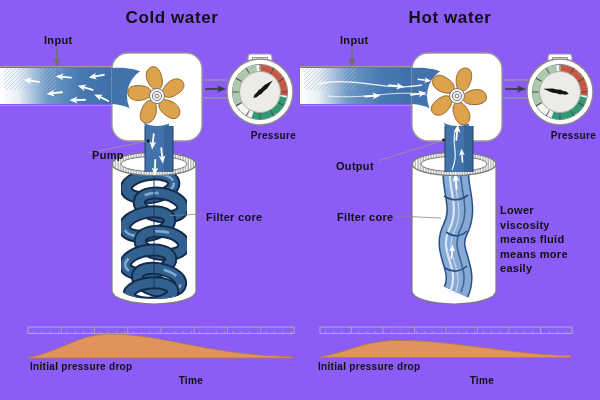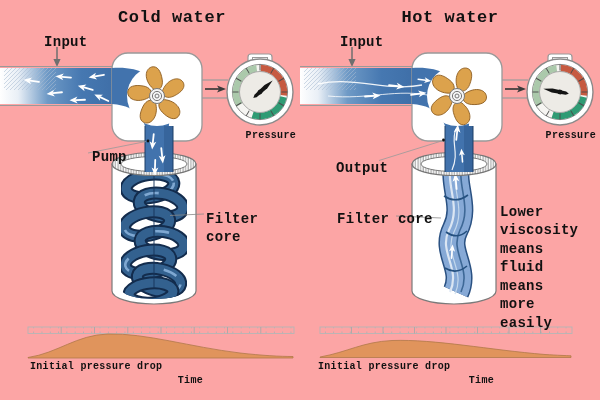--- a/index.html
+++ b/index.html
@@ -1,20 +1,20 @@
 <!DOCTYPE html>
 <html><head>
 <meta charset="utf-8">
 <style>
   html,body{margin:0;padding:0;background:#fff;}
-  .stage{position:relative;width:600px;height:400px;background:#fca5a5;overflow:hidden;
-         font-family:Liberation Mono, monospace;color:#111;}
+  .stage{position:relative;width:600px;height:400px;background:#8b5cf6;overflow:hidden;
+         font-family:Liberation Sans, sans-serif;color:#111;}
   .panel{position:absolute;top:0;width:300px;height:400px;}
   .panel svg{position:absolute;left:0;top:0;}
-  .lbl{position:absolute;font-weight:700;font-size:14px;letter-spacing:.3px;line-height:1.32;color:#111;}
+  .lbl{position:absolute;font-weight:700;font-size:11px;letter-spacing:.3px;line-height:1.32;color:#111;}
   .title{font-size:17px;font-weight:800;text-align:center;letter-spacing:.6px;}
   .center{text-align:right;}
   .sm{font-size:10px;}
 </style>
 </head>
 <body>
 
 <div class="stage">
 
   <div class="panel" style="left:0">

